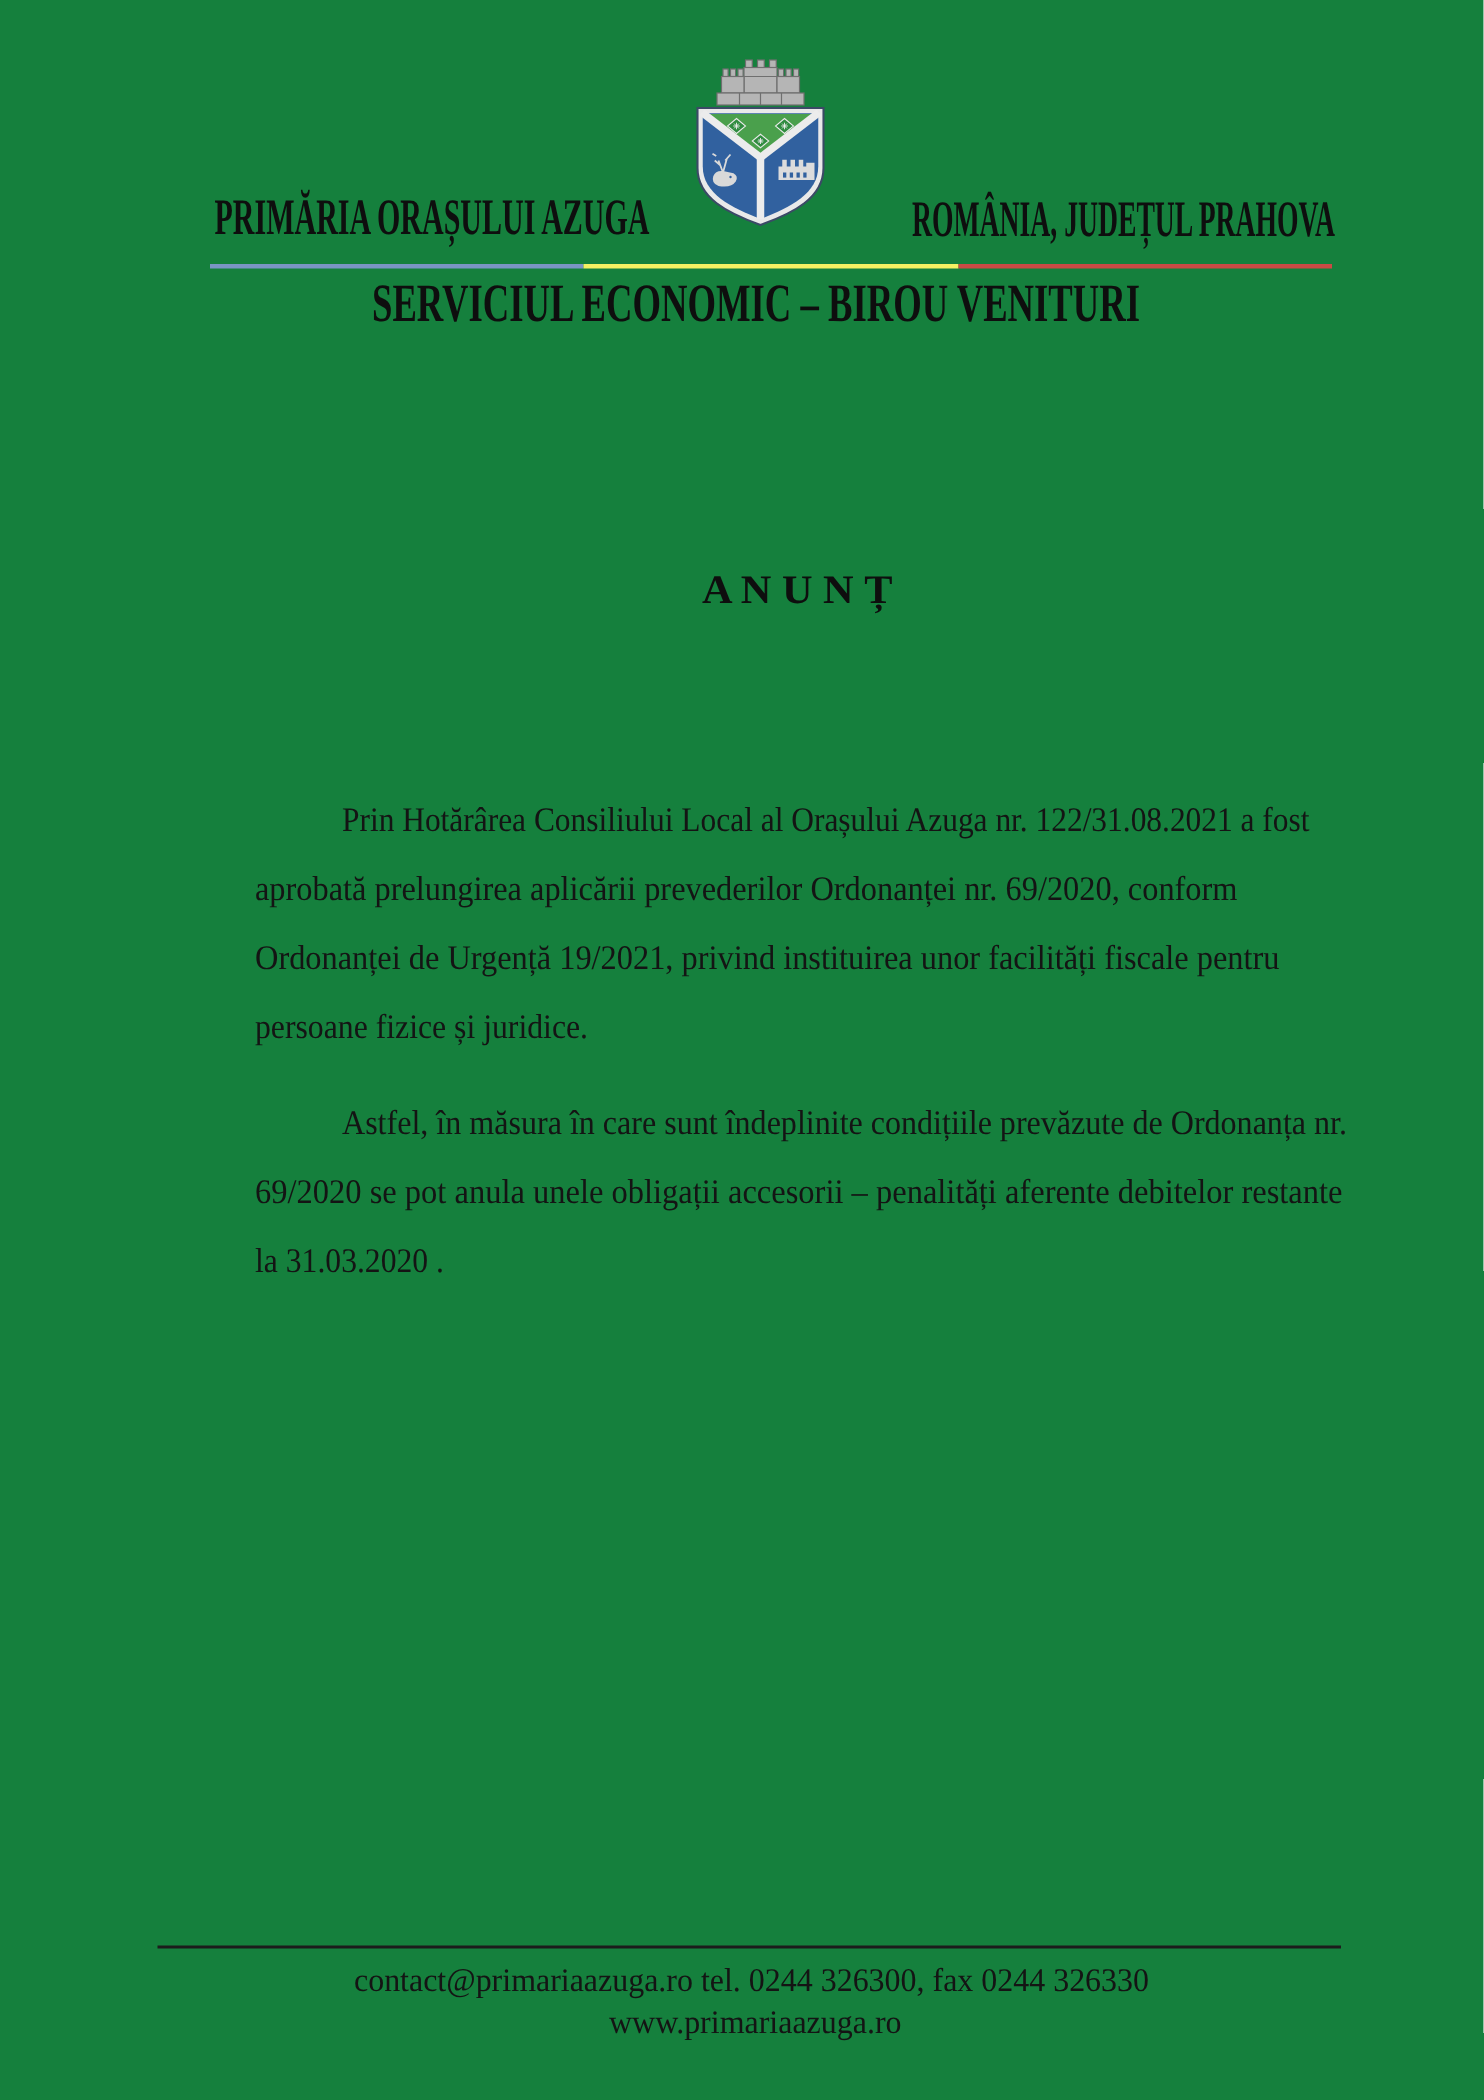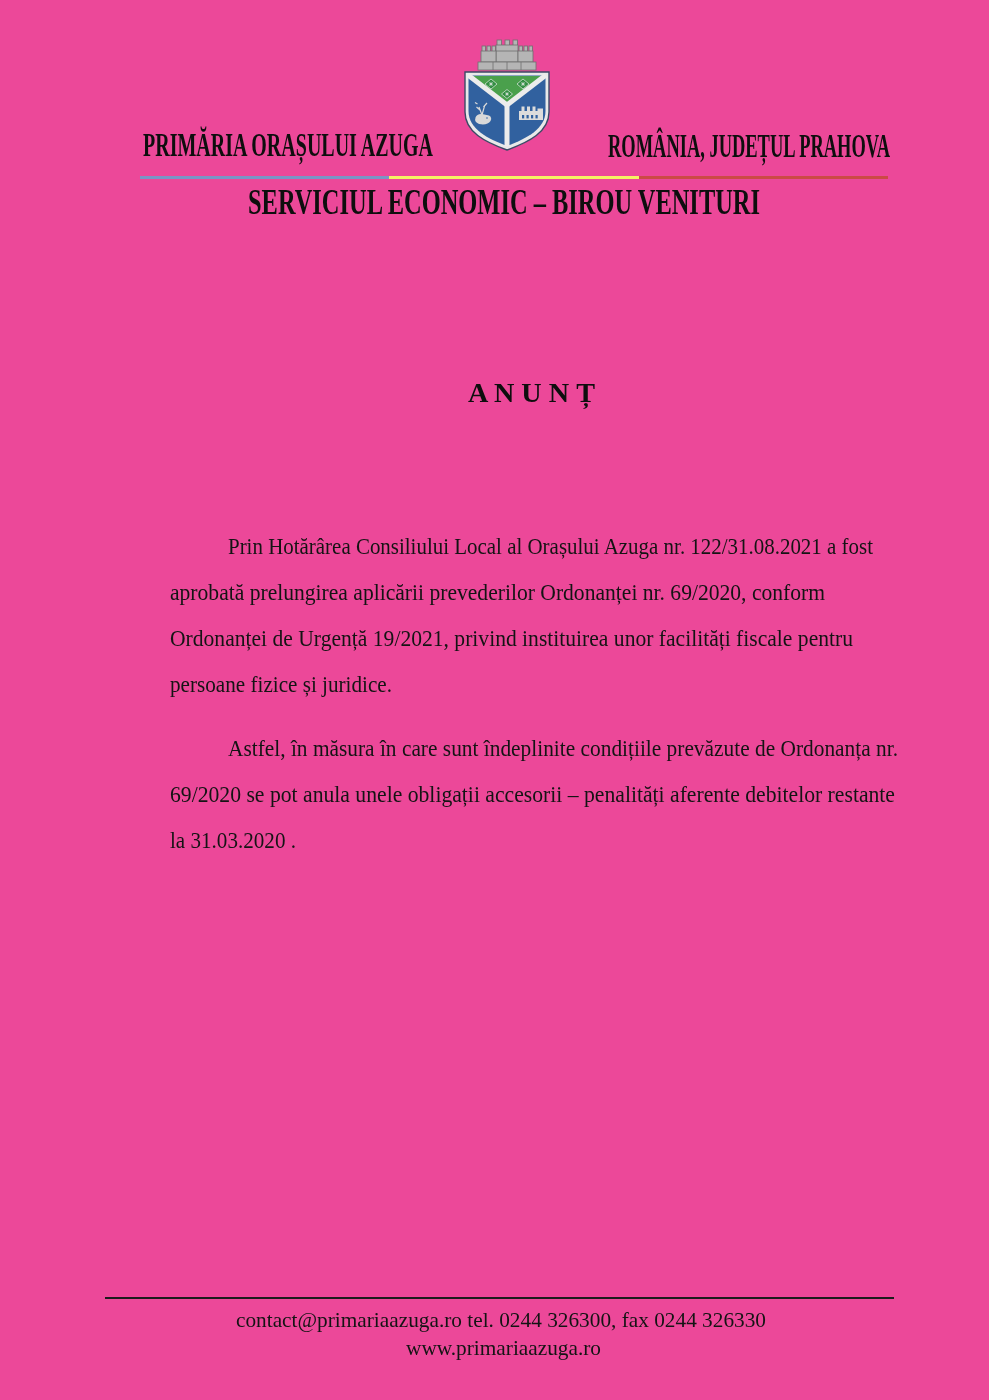--- a/index.html
+++ b/index.html
@@ -1,21 +1,21 @@
 <!DOCTYPE html>
 <html><head>
 <meta charset="utf-8">
 <style>
   * { margin: 0; padding: 0; box-sizing: border-box; }
   html,body { background:#ffffff; }
   .page {
     position: relative;
     width: 989px;
     height: 1400px;
-    background: #ec4899;
+    background: #15803d;
     overflow: hidden;
     font-family: "Liberation Serif", "DejaVu Serif", serif;
   }
   svg text {
     font-family: "Liberation Serif", "DejaVu Serif", serif;
     fill: #141414;
   }
   .abs { position: absolute; }
   .hdr-text text { font-weight: bold; fill: #0e0e0e; }
   #flag-line {

